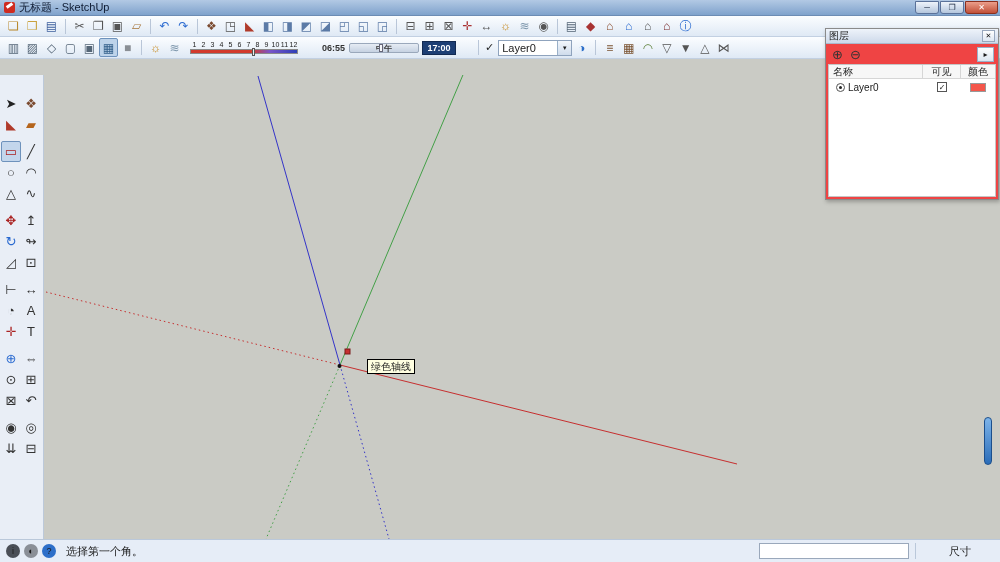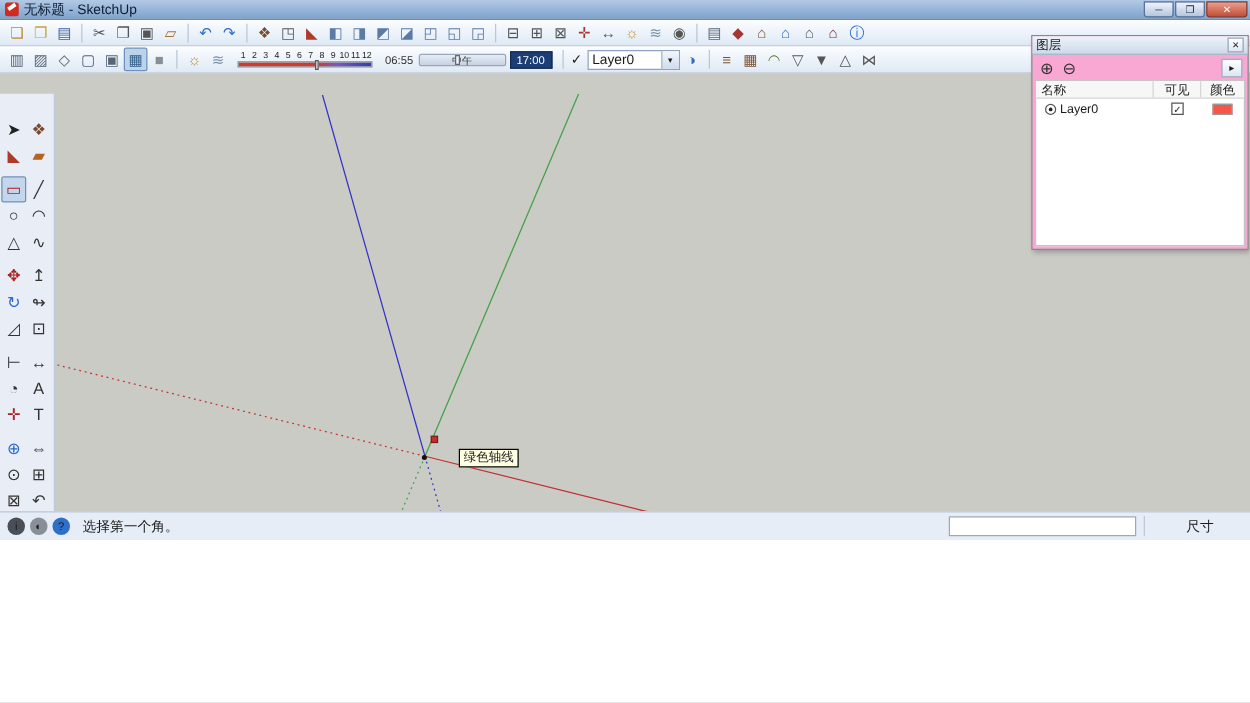--- a/index.html
+++ b/index.html
@@ -1,18 +1,18 @@
 <!DOCTYPE html>
 <html><head>
 <meta charset="utf-8">
 <style>
   * { margin:0; padding:0; box-sizing:border-box; }
   html,body { width:1000px; height:562px; overflow:hidden;
     font-family:"Liberation Sans","DejaVu Sans",sans-serif; font-size:11px; color:#1a1a1a; }
-  .window { position:relative; width:1000px; height:432px; background:#cacbc5; overflow:hidden; }
+  .window { position:relative; width:1000px; height:562px; background:#cacbc5; overflow:hidden; }
 
   
   .titlebar { height:16px; background:linear-gradient(#b2c9e4,#7fa2cc); display:flex; align-items:center;
     padding:0 2px; font-size:11px; color:#0f1c33; border-bottom:1px solid #6c8cb4; }
   .app-icon { width:11px; height:11px; background:#cf2b20; border-radius:2px; margin:0 4px 0 2px; position:relative; }
   .app-icon::after { content:""; position:absolute; left:2px; top:2px; width:7px; height:3px;
     background:#fff; transform:rotate(-35deg); }
   .title-text { margin-right:auto; }
   .win-controls { display:flex; gap:1px; margin-left:auto; }
   .win-btn { width:24px; height:13px; display:flex; align-items:center; justify-content:center;
@@ -38,21 +38,21 @@
 
   
   .date-slider { display:flex; flex-direction:column; margin:0 6px; }
   .date-nums { display:flex; }
   .num { width:9px; font-size:7px; text-align:center; color:#222; line-height:8px; }
   .date-track { position:relative; height:5px; border:1px solid #8a8a8a;
     background:linear-gradient(90deg,#d23a2e 0%,#d23a2e 58%,#7a55c8 74%,#2d3fb8 100%); }
   .date-thumb { position:absolute; left:58%; top:-2px; width:3px; height:8px; background:#ececec; border:1px solid #555; }
 
   
-  .time-slider { display:flex; align-items:center; margin:0 4px; }
+  .time-slider { display:flex; align-items:center; margin:0 18px;font-weight:bold; }
   .time-start { font-size:9px; color:#333; margin-right:4px; }
   .time-track { position:relative; width:70px; height:10px; border:1px solid #9aa8bb; border-radius:2px;
     background:linear-gradient(#e6ecf4,#c6d2e2); }
   .noon { position:absolute; left:50%; top:0; transform:translateX(-50%); font-size:8px; line-height:9px; color:#333; }
   .time-thumb { position:absolute; left:42%; top:0; width:4px; height:8px; background:#f4f6f9; border:1px solid #667; }
   .time-end { width:34px; height:14px; margin-left:3px; background:#1c3e74; border:1px solid #122a52;
     color:#fff; font-size:9px; display:flex; align-items:center; justify-content:center; }
 
   .check-icon { font-size:11px; margin:0 4px 0 2px; color:#222; }
   .combo { width:74px; height:16px; background:#fff; border:1px solid #8fa3bd; display:flex; align-items:center; }
@@ -72,21 +72,21 @@
 
   
   .canvas { position:absolute; left:44px; top:75px; right:0; bottom:23px; background:#cacbc5; overflow:hidden; }
   .canvas svg { position:absolute; left:0; top:0; }
   .tooltip { position:absolute; left:323px; top:284px; background:#ffffe1; border:1px solid #000;
     font-size:10px; line-height:13px; padding:0 3px; white-space:nowrap; }
   .v-slider { position:absolute; right:8px; top:342px; width:8px; height:48px; border-radius:4px;
     background:linear-gradient(#7db4ea,#2a6cb8); border:1px solid #1c4f8c; }
 
   
-  .layers-panel { position:absolute; left:825px; top:28px; width:174px; height:172px; background:#f9a8d4;
+  .layers-panel { position:absolute; left:825px; top:28px; width:174px; height:172px; background:#ef4444;
     border:1px solid #8a8a8a; box-shadow:1px 2px 4px rgba(0,0,0,.25); z-index:5; display:flex; flex-direction:column; }
   .panel-titlebar { height:15px; flex:none; background:linear-gradient(#eef3fa,#cdd9ea); border-bottom:1px solid #aab8cc;
     display:flex; align-items:center; padding:0 3px; font-size:10px; }
   .panel-title { flex:1; }
   .panel-close { width:13px; height:12px; border:1px solid #98a7bd; background:linear-gradient(#ffffff,#dde6f2);
     font-size:7px; display:flex; align-items:center; justify-content:center; }
   .panel-toolbar { height:20px; flex:none; display:flex; align-items:center; padding:0 4px; gap:3px; }
   .round-btn { width:15px; height:15px; font-size:13px; line-height:1; color:#333;
     display:flex; align-items:center; justify-content:center; }
   .panel-arrow-btn { margin-left:auto; width:17px; height:15px; border:1px solid #9ab0c8; font-size:8px;

